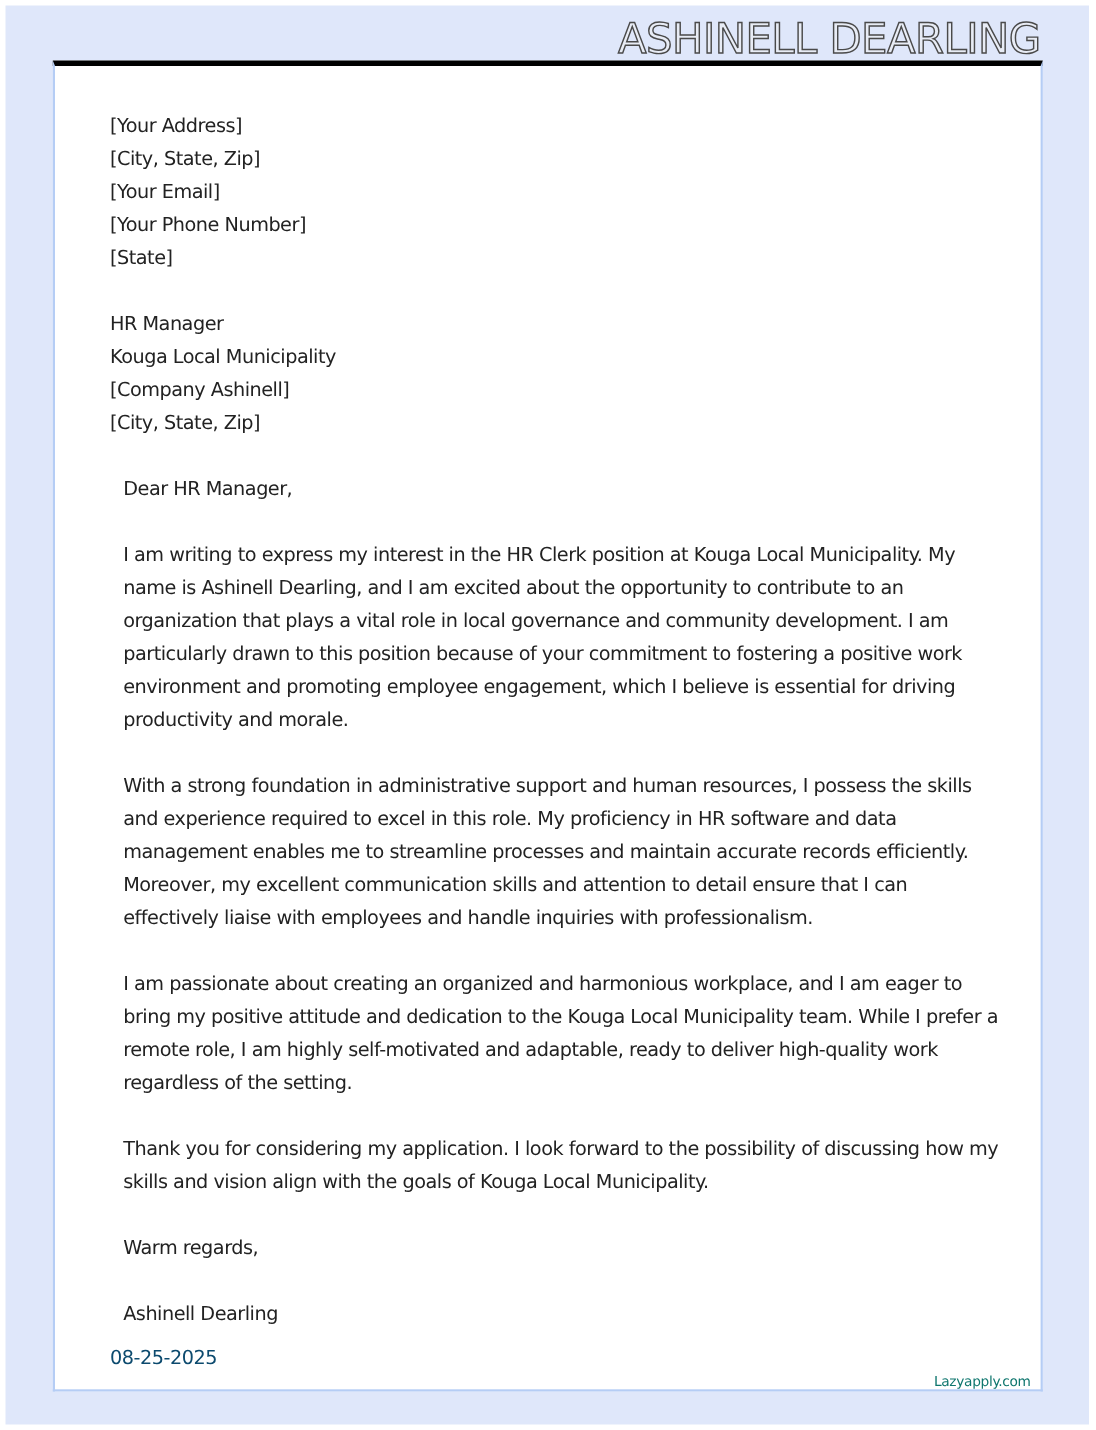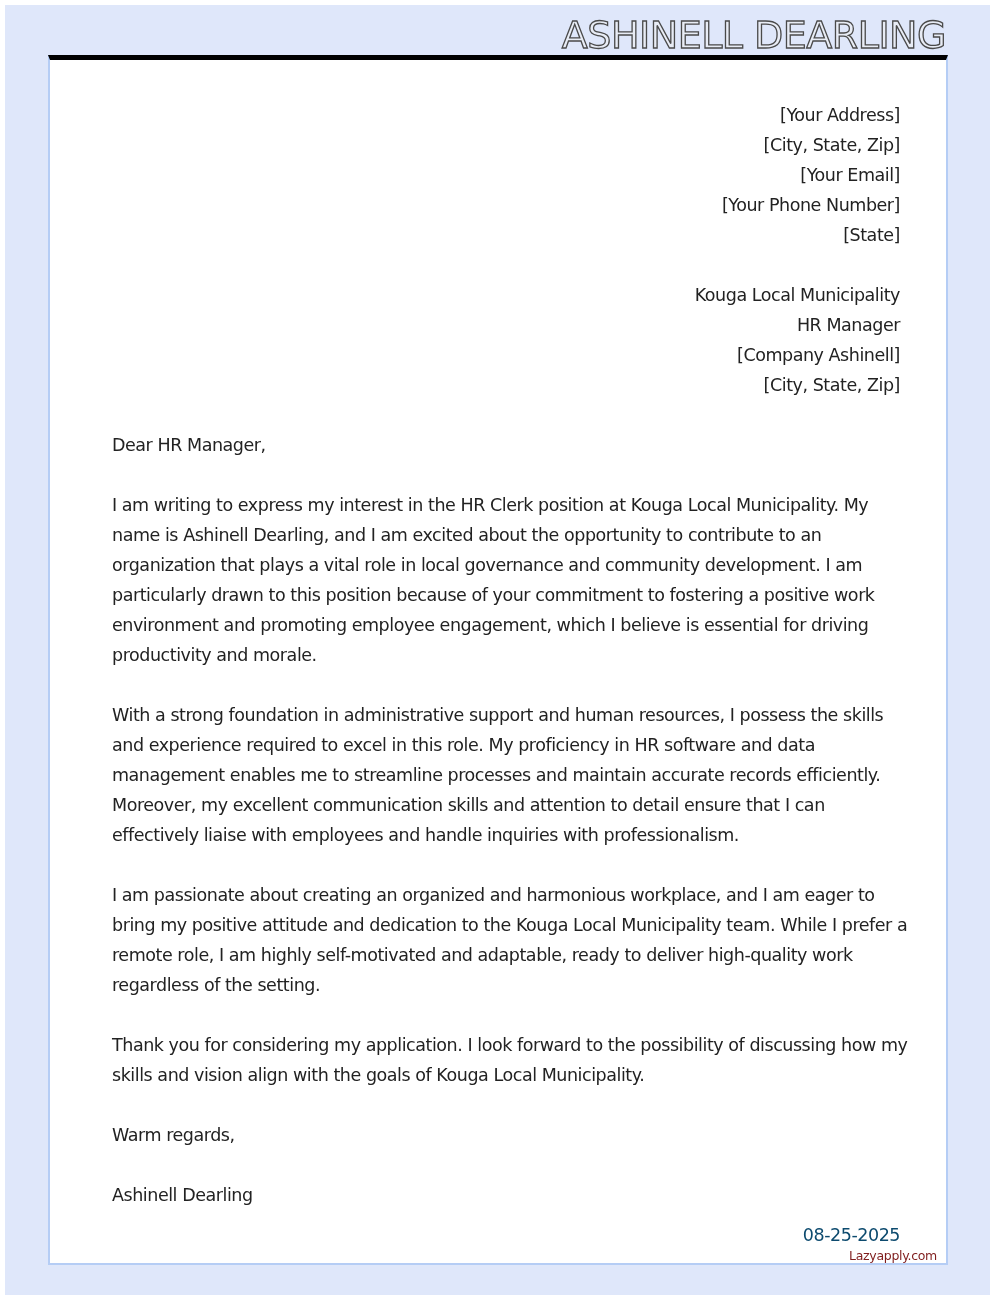--- a/index.html
+++ b/index.html
@@ -17,27 +17,27 @@
     .card {
       position: absolute; left: 48px; top: 55px; width: 896px; height: 1203px;
       background: #ffffff; border: 2px solid #b5cdf5; border-top: 5px solid #000000;
       box-sizing: content-box;
     }
     .content {
       position: absolute; left: 50px; top: 40px; width: 800px;
       font-family: "DejaVu Sans", sans-serif; font-size: 17.5px; color: #222222;
       line-height: 30px; letter-spacing: -0.45px;
     }
-    .line { display: block; white-space: nowrap; text-align: right; }
+    .line { display: block; white-space: nowrap; }
     .gap { height: 30px; }
     .para { margin: 0 0 30px 12px; white-space: normal; width: 800px; }
     .date { color: #0c4a6e; }
     .watermark {
       position: absolute; right: 9px; bottom: 0px;
-      font-family: "DejaVu Sans", sans-serif; font-size: 12.5px; color: #7f1d1d;
+      font-family: "DejaVu Sans", sans-serif; font-size: 12.5px; color: #0f766e;
       letter-spacing: -0.3px;
     }
   </style>
 </head>
 <body>
 
 <div class="frame"></div>
 
 <div class="name-title">ASHINELL DEARLING</div>
 
@@ -45,22 +45,22 @@
   <div class="content">
     <div>
       <span class="line">[Your Address]</span>
       <span class="line">[City, State, Zip]</span>
       <span class="line">[Your Email]</span>
       <span class="line">[Your Phone Number]</span>
       <span class="line">[State]</span>
     </div>
     <div class="gap"></div>
     <div>
+      <span class="line">HR Manager</span>
       <span class="line">Kouga Local Municipality</span>
-      <span class="line">HR Manager</span>
       <span class="line">[Company Ashinell]</span>
       <span class="line">[City, State, Zip]</span>
     </div>
     <div class="gap"></div>
     <p class="para">Dear HR Manager,</p>
     <p class="para">I am writing to express my interest in the HR Clerk position at Kouga Local Municipality. My name is Ashinell Dearling, and I am excited about the opportunity to contribute to an organization that plays a vital role in local governance and community development. I am particularly drawn to this position because of your commitment to fostering a positive work environment and promoting employee engagement, which I believe is essential for driving productivity and morale.</p>
     <p class="para">With a strong foundation in administrative support and human resources, I possess the skills and experience required to excel in this role. My proficiency in HR software and data management enables me to streamline processes and maintain accurate records efficiently. Moreover, my excellent communication skills and attention to detail ensure that I can effectively liaise with employees and handle inquiries with professionalism.</p>
     <p class="para">I am passionate about creating an organized and harmonious workplace, and I am eager to bring my positive attitude and dedication to the Kouga Local Municipality team. While I prefer a remote role, I am highly self-motivated and adaptable, ready to deliver high-quality work regardless of the setting.</p>
     <p class="para">Thank you for considering my application. I look forward to the possibility of discussing how my skills and vision align with the goals of Kouga Local Municipality.</p>
     <p class="para">Warm regards,</p>

